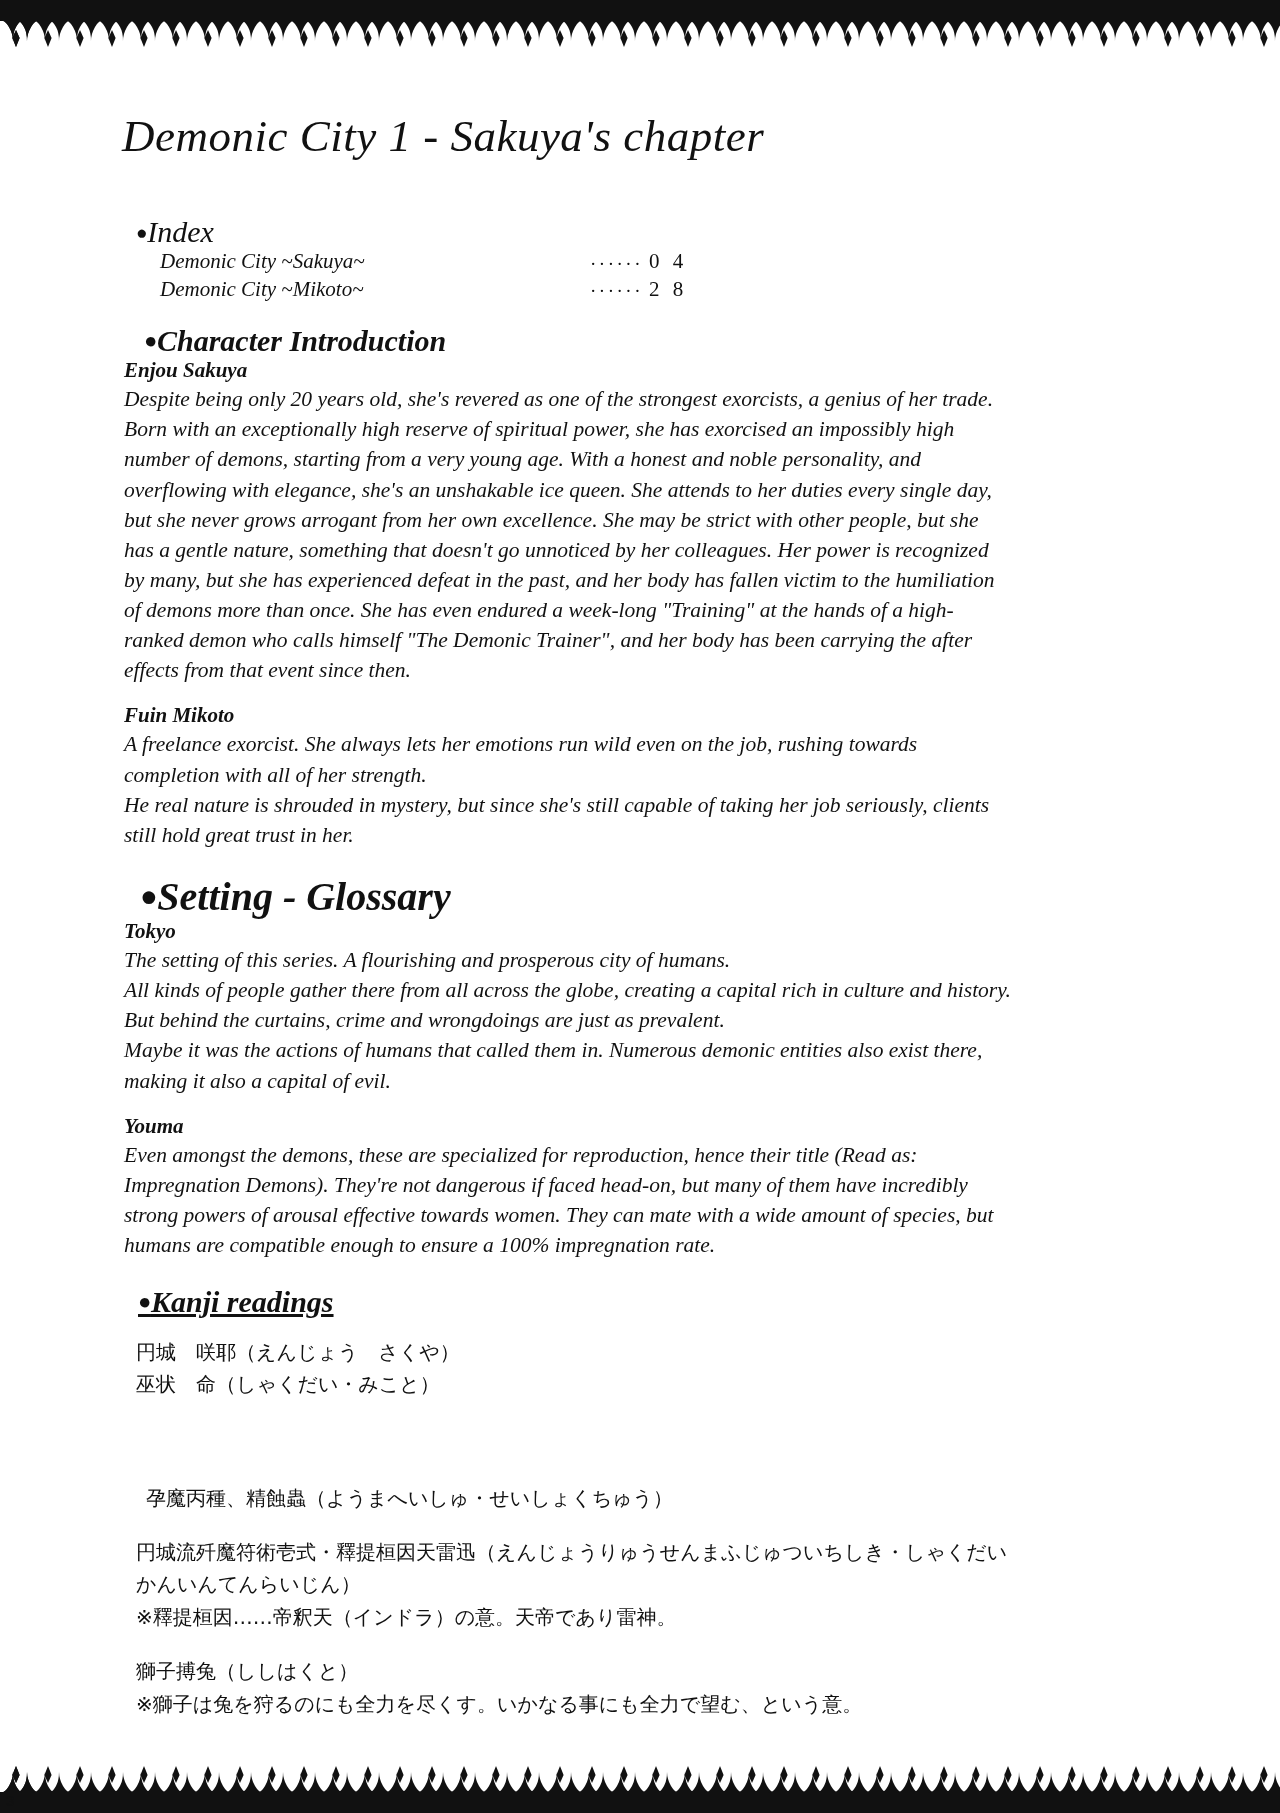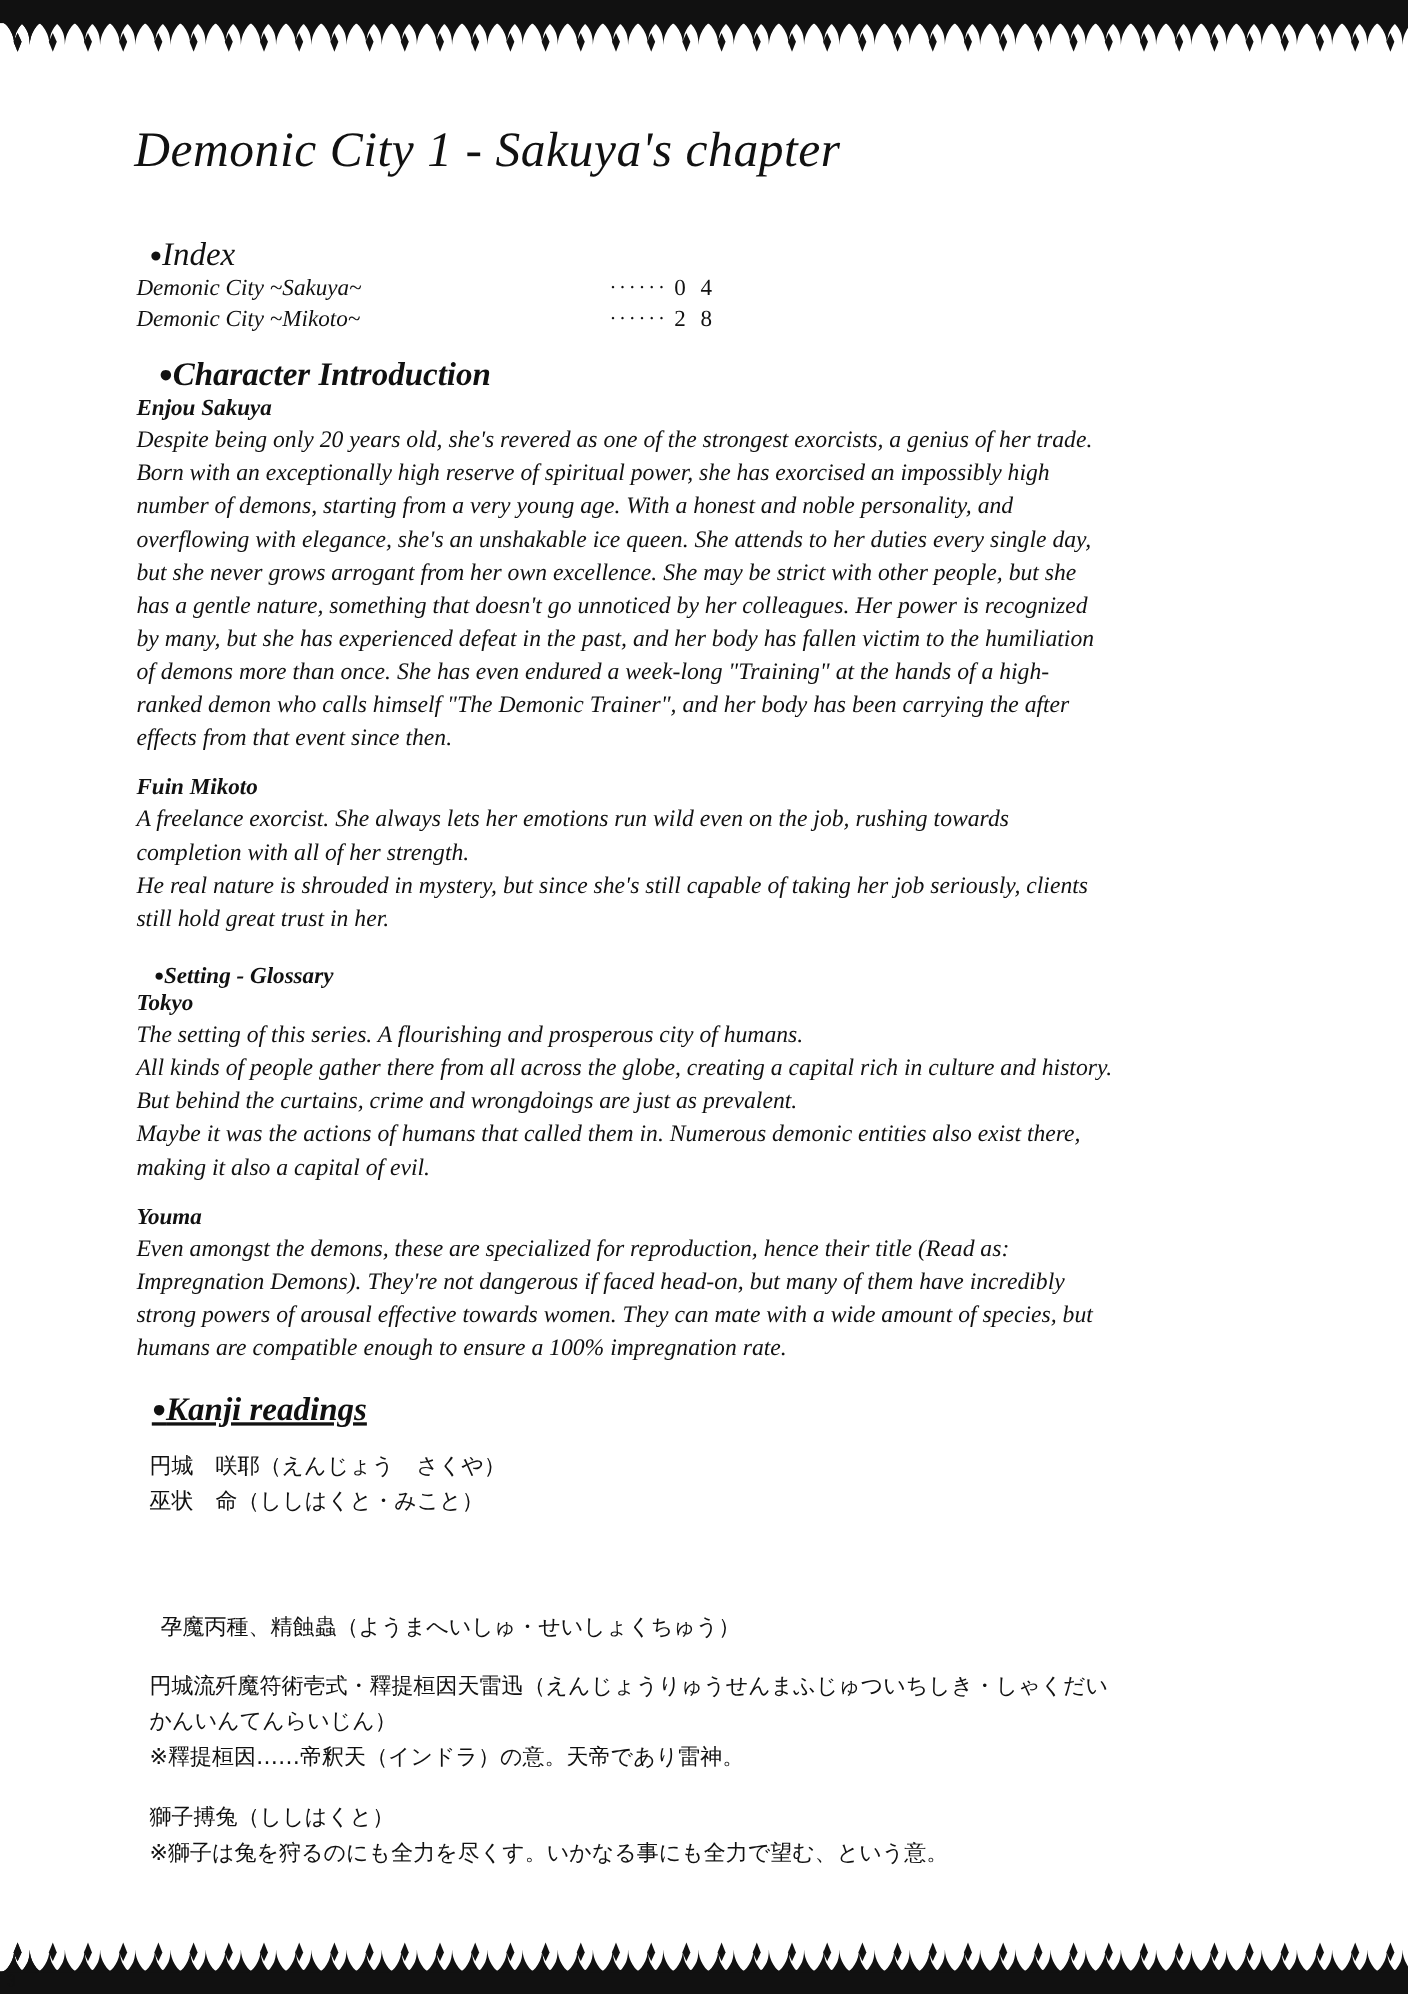--- a/index.html
+++ b/index.html
@@ -80,43 +80,44 @@
     font-weight: normal;
   }
   .head-index .bullet { font-size: 0.64em; vertical-align: 0.16em; }
 
   .head-char {
     font-size: 30px;
     padding-top: 22px;
     padding-left: 22px;
   }
   .head-setting {
-    font-size: 21px;
+    font-size: 40px;
     padding-top: 26px;
     padding-left: 18px;
   }
   .head-kanji {
     font-size: 30px;
     padding-top: 26px;
     padding-left: 16px;
     text-decoration: underline;
   }
 
   
   .index-list {
     padding-left: 2px;
     padding-top: 1px;
   }
   .index-row {
     display: flex;
-    align-items: center;
+    align-items: flex-end;
     font-style: italic;
     font-size: 21px;
     line-height: 1.32;
     white-space: nowrap;
+    margin-left: 36px;
   }
   .index-title { width: 430px; flex: none; }
   .index-dots {
     letter-spacing: 2.5px;
     font-style: normal;
     font-size: 19px;
     margin-right: 6px;
   }
   .index-page {
     font-style: normal;
@@ -304,21 +305,21 @@
     <p class="body-par">All kinds of people gather there from all across the globe, creating a capital rich in culture and history. But behind the curtains, crime and wrongdoings are just as prevalent.</p>
     <p class="body-par">Maybe it was the actions of humans that called them in. Numerous demonic entities also exist there, making it also a capital of evil.</p>
 
     <h3 class="sub-head spaced">Youma</h3>
     <p class="body-par">Even amongst the demons, these are specialized for reproduction, hence their title (Read as: Impregnation Demons). They're not dangerous if faced head-on, but many of them have incredibly strong powers of arousal effective towards women. They can mate with a wide amount of species, but humans are compatible enough to ensure a 100% impregnation rate.</p>
 
     <h2 class="section-head head-kanji"><span class="bullet">●</span><span>Kanji readings</span></h2>
 
     <div class="jp-block">
       <div class="jp-line">円城　咲耶（えんじょう　さくや）</div>
-      <div class="jp-line">巫状　命（ししはくと・みこと）</div>
+      <div class="jp-line">巫状　命（しゃくだい・みこと）</div>
 
       <div class="jp-gap-a"></div>
 
       <div class="jp-line jp-indent">孕魔丙種、精蝕蟲（ようまへいしゅ・せいしょくちゅう）</div>
 
       <div class="jp-gap-b"></div>
 
       <div class="jp-line">円城流歼魔符術壱式・釋提桓因天雷迅（えんじょうりゅうせんまふじゅついちしき・しゃくだい</div>
       <div class="jp-line">かんいんてんらいじん）</div>
       <div class="jp-line">※釋提桓因……帝釈天（インドラ）の意。天帝であり雷神。</div>

